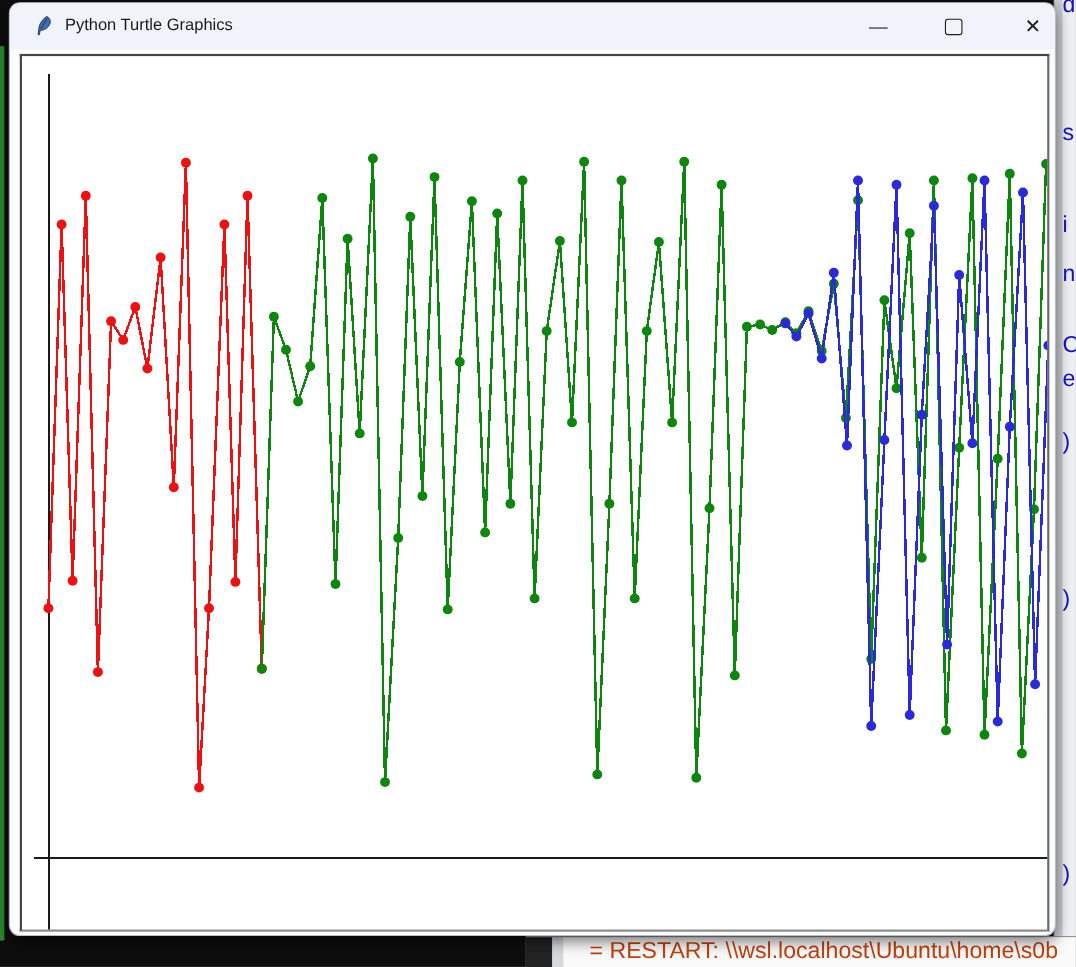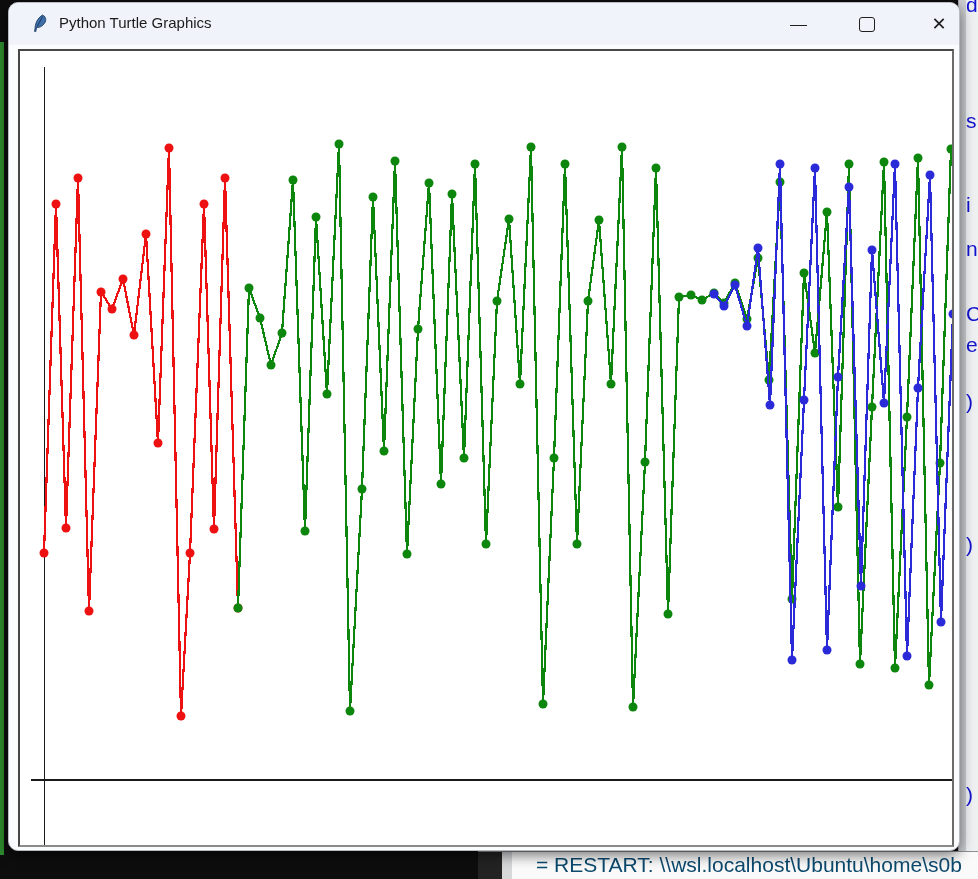--- a/index.html
+++ b/index.html
@@ -12,21 +12,21 @@
   .left-accent{position:absolute;left:0;top:42px;width:4px;height:813px;background:#2e8b2e;}
 
   
   .shell-sliver{position:absolute;left:958px;top:0;width:20px;height:879px;background:#cdced1;border-left:1px solid #a9aaad;}
   .shell-sliver .text-col{position:absolute;left:7px;top:0;width:13px;height:879px;background:#eff0f2;overflow:hidden;}
   .frag{position:absolute;left:0;color:#1313cf;font-size:21px;line-height:21px;white-space:pre;}
   .shell-bottom{position:absolute;left:478px;top:851px;width:500px;height:28px;background:#bcbdbf;border-top:1px solid #8f9094;}
   .shell-bottom .block{position:absolute;left:0;top:0;width:24px;height:28px;background:#232323;}
   .shell-bottom .divider{position:absolute;left:24px;top:0;width:10px;height:28px;background:#d7d8da;}
   .shell-bottom .text-area{position:absolute;left:34px;top:0;width:466px;height:28px;background:#fafafa;overflow:hidden;}
-  .restart-text{position:absolute;left:24px;top:1px;color:#0c4a6e;font-size:21px;white-space:pre;}
+  .restart-text{position:absolute;left:24px;top:1px;color:#c2410c;font-size:21px;white-space:pre;}
 
   
   .turtle-window{
     position:absolute;left:8px;top:2px;width:952px;height:849px;
     background:#fbfcfe;border:1px solid #b8bbc2;border-radius:10px;
     box-shadow:0 4px 14px rgba(0,0,0,0.55);
     box-sizing:border-box;
     padding-left:30px;
   }
   .titlebar{position:absolute;left:0;top:0;width:100%;height:42px;background:#f0f3f9;border-radius:9px 9px 0 0;}

